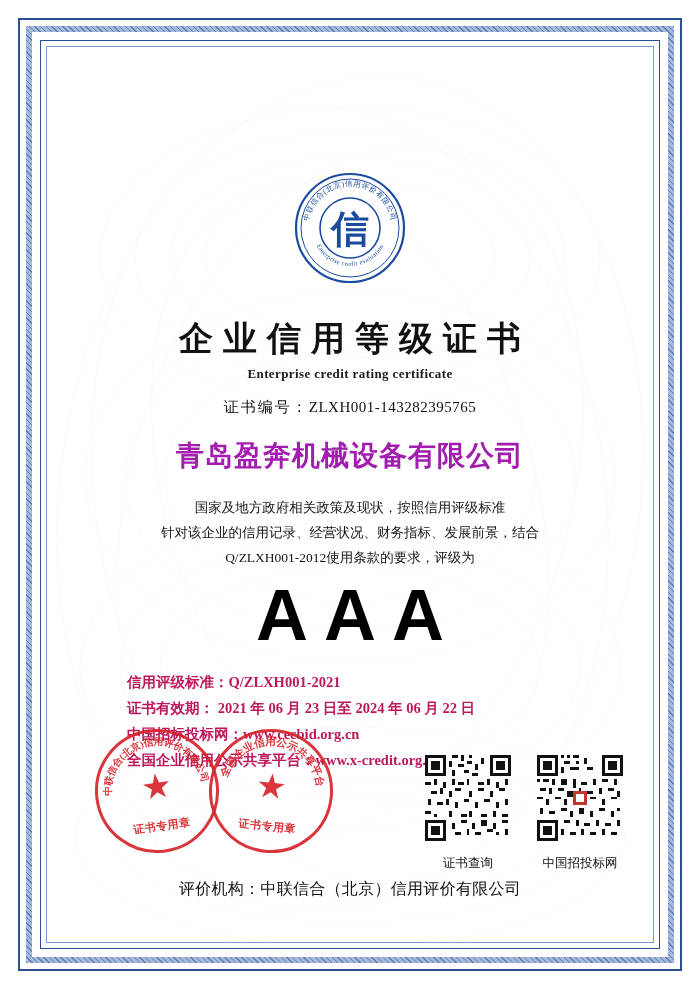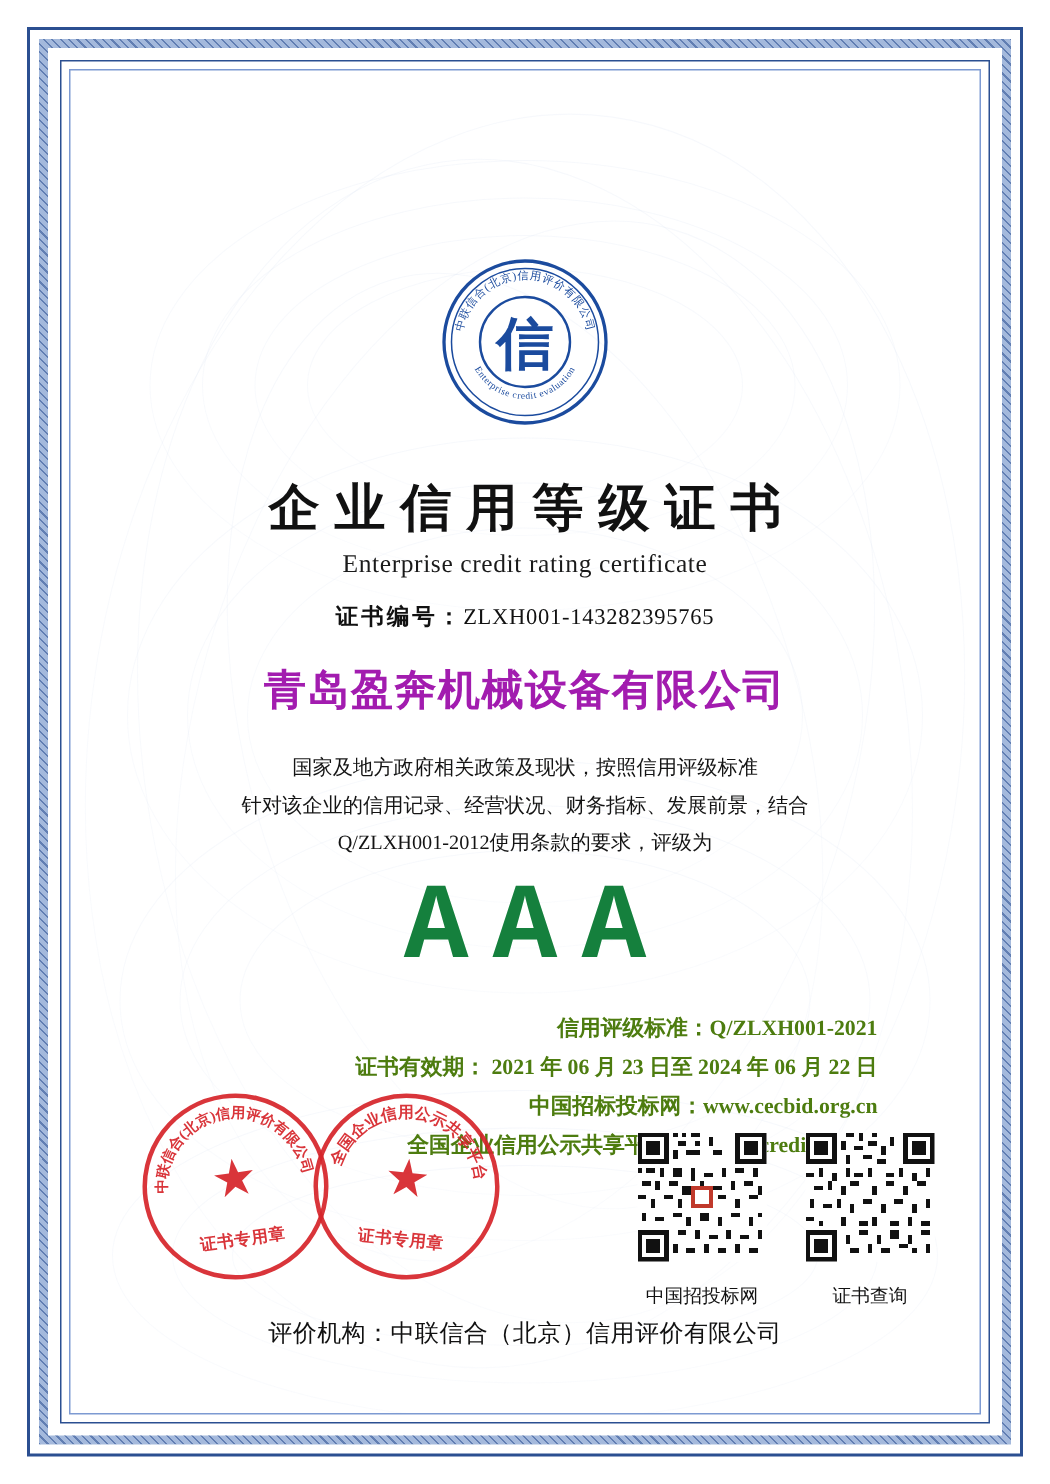--- a/index.html
+++ b/index.html
@@ -88,34 +88,34 @@
     margin-top: 32px;
     font-size: 34px;
     font-weight: bold;
     letter-spacing: 10px;
     color: #111111;
     font-family: "Liberation Serif", serif;
     padding-left: 10px;
   }
   .title-en {
     margin-top: 4px;
-    font-size: 17px;
-    font-weight: normal;
+    font-size: 13px;
+    font-weight: bold;
     color: #1a1a1a;
     letter-spacing: .4px;
     font-family: "Liberation Serif", serif;
   }
 
   .cert-no {
     margin-top: 16px;
     font-size: 15px;
     color: #111;
     letter-spacing: .5px;
   }
-  .cert-no .lbl { letter-spacing: 2px; font-weight: bold; }
+  .cert-no .lbl { letter-spacing: 2px; }
 
   .company {
     margin-top: 20px;
     font-size: 28px;
     font-weight: bold;
     color: #a21caf;
     letter-spacing: 1px;
   }
 
   .body-text {
@@ -124,40 +124,39 @@
     font-size: 13.5px;
     line-height: 25px;
     color: #141414;
     text-align: center;
   }
 
   .grade {
     margin-top: 6px;
     font-size: 72px;
     font-weight: bold;
-    color: #15803d;
+    color: #000000;
     letter-spacing: 16px;
-    font-family: Liberation Mono, monospace;
+    font-family: Liberation Sans, sans-serif;
     padding-left: 16px;
     line-height: 1.1;
   }
 
   .details {
     margin: 14px auto 0;
     width: 470px;
     text-align: left;
     padding-left: 12px;
     box-sizing: border-box;
   }
   .details .line {
     font-size: 14.5px;
     line-height: 26px;
-    color: #4d7c0f;
+    color: #be185d;
     font-weight: bold;
-    text-align: right;
   }
 
   
   .bottom {
     position: absolute;
     left: 0; right: 0;
     top: 680px;
     height: 200px;
   }
 
@@ -341,20 +340,96 @@
             <text font-size="10.6" fill="#d6242a" font-weight="bold" font-family="'Liberation Serif', serif">
               <textPath href="#sealArc2" startOffset="50%" text-anchor="middle">全国企业信用公示共享平台</textPath>
             </text>
           </svg>
           <div class="star">★</div>
           <div class="sub">证书专用章</div>
         </div>
       </div>
 
       <div class="qrs">
+
+        <div class="qr-block">
+          <svg class="qr" viewBox="0 0 29 29" shape-rendering="crispEdges">
+            <rect width="29" height="29" fill="#fff"></rect>
+            <g fill="#111">
+              <rect x="0" y="0" width="7" height="7"></rect>
+                <rect x="1" y="1" width="5" height="5" fill="#fff"></rect>
+                <rect x="2" y="2" width="3" height="3"></rect>
+              <rect x="22" y="0" width="7" height="7"></rect>
+                <rect x="23" y="1" width="5" height="5" fill="#fff"></rect>
+                <rect x="24" y="2" width="3" height="3"></rect>
+              <rect x="0" y="22" width="7" height="7"></rect>
+                <rect x="1" y="23" width="5" height="5" fill="#fff"></rect>
+                <rect x="2" y="24" width="3" height="3"></rect>
+              <rect x="9" y="0" width="2" height="1"></rect>
+                <rect x="12" y="0" width="1" height="2"></rect>
+                <rect x="15" y="0" width="1" height="1"></rect>
+              <rect x="8" y="2" width="1" height="2"></rect>
+                <rect x="11" y="3" width="2" height="1"></rect>
+                <rect x="14" y="2" width="2" height="1"></rect>
+              <rect x="17" y="3" width="1" height="2"></rect>
+                <rect x="19" y="1" width="1" height="2"></rect>
+              <rect x="9" y="5" width="1" height="2"></rect>
+                <rect x="13" y="5" width="2" height="1"></rect>
+                <rect x="16" y="6" width="2" height="1"></rect>
+              <rect x="0" y="9" width="2" height="1"></rect>
+                <rect x="3" y="8" width="1" height="2"></rect>
+                <rect x="6" y="9" width="1" height="2"></rect>
+              <rect x="9" y="8" width="1" height="2"></rect>
+                <rect x="11" y="9" width="2" height="1"></rect>
+                <rect x="14" y="8" width="1" height="2"></rect>
+              <rect x="18" y="9" width="2" height="1"></rect>
+                <rect x="21" y="8" width="1" height="2"></rect>
+                <rect x="24" y="9" width="1" height="2"></rect>
+              <rect x="27" y="8" width="1" height="2"></rect>
+              <rect x="2" y="12" width="2" height="1"></rect>
+                <rect x="5" y="11" width="1" height="2"></rect>
+                <rect x="8" y="12" width="1" height="2"></rect>
+              <rect x="10" y="11" width="2" height="1"></rect>
+                <rect x="15" y="12" width="1" height="2"></rect>
+                <rect x="18" y="11" width="2" height="1"></rect>
+              <rect x="22" y="12" width="1" height="2"></rect>
+                <rect x="25" y="11" width="2" height="1"></rect>
+              <rect x="1" y="15" width="1" height="2"></rect>
+                <rect x="4" y="16" width="2" height="1"></rect>
+                <rect x="7" y="15" width="1" height="2"></rect>
+              <rect x="10" y="16" width="1" height="2"></rect>
+                <rect x="13" y="15" width="2" height="1"></rect>
+                <rect x="17" y="16" width="1" height="2"></rect>
+              <rect x="20" y="15" width="2" height="1"></rect>
+                <rect x="24" y="16" width="1" height="2"></rect>
+                <rect x="27" y="15" width="1" height="2"></rect>
+              <rect x="0" y="19" width="2" height="1"></rect>
+                <rect x="3" y="20" width="1" height="1"></rect>
+                <rect x="8" y="19" width="1" height="2"></rect>
+              <rect x="12" y="20" width="2" height="1"></rect>
+                <rect x="15" y="19" width="1" height="2"></rect>
+                <rect x="19" y="20" width="2" height="1"></rect>
+              <rect x="23" y="19" width="1" height="2"></rect>
+                <rect x="26" y="20" width="2" height="1"></rect>
+              <rect x="9" y="23" width="1" height="2"></rect>
+                <rect x="12" y="22" width="2" height="1"></rect>
+                <rect x="16" y="23" width="1" height="2"></rect>
+              <rect x="19" y="22" width="2" height="2"></rect>
+                <rect x="23" y="23" width="1" height="2"></rect>
+                <rect x="26" y="22" width="2" height="1"></rect>
+              <rect x="10" y="26" width="2" height="1"></rect>
+                <rect x="14" y="25" width="1" height="2"></rect>
+                <rect x="17" y="26" width="2" height="1"></rect>
+              <rect x="21" y="25" width="2" height="1"></rect>
+                <rect x="24" y="26" width="1" height="1"></rect>
+                <rect x="27" y="25" width="1" height="2"></rect>
+            </g>
+          </svg>
+          <div class="qr-caption">证书查询</div>
+        </div>
 
         <div class="qr-block">
           <svg class="qr" viewBox="0 0 29 29" shape-rendering="crispEdges">
             <rect width="29" height="29" fill="#fff"></rect>
             <g fill="#111">
               <rect x="0" y="0" width="7" height="7"></rect>
                 <rect x="1" y="1" width="5" height="5" fill="#fff"></rect>
                 <rect x="2" y="2" width="3" height="3"></rect>
               <rect x="22" y="0" width="7" height="7"></rect>
                 <rect x="23" y="1" width="5" height="5" fill="#fff"></rect>
@@ -420,95 +495,19 @@
                 <rect x="22" y="25" width="1" height="2"></rect>
                 <rect x="25" y="26" width="2" height="1"></rect>
             </g>
             <g fill="#c0392b">
               <rect x="12" y="12" width="5" height="5"></rect>
                 <rect x="13" y="13" width="3" height="3" fill="#fff"></rect>
             </g>
           </svg>
           <div class="qr-caption">中国招投标网</div>
         </div>
-
-        <div class="qr-block">
-          <svg class="qr" viewBox="0 0 29 29" shape-rendering="crispEdges">
-            <rect width="29" height="29" fill="#fff"></rect>
-            <g fill="#111">
-              <rect x="0" y="0" width="7" height="7"></rect>
-                <rect x="1" y="1" width="5" height="5" fill="#fff"></rect>
-                <rect x="2" y="2" width="3" height="3"></rect>
-              <rect x="22" y="0" width="7" height="7"></rect>
-                <rect x="23" y="1" width="5" height="5" fill="#fff"></rect>
-                <rect x="24" y="2" width="3" height="3"></rect>
-              <rect x="0" y="22" width="7" height="7"></rect>
-                <rect x="1" y="23" width="5" height="5" fill="#fff"></rect>
-                <rect x="2" y="24" width="3" height="3"></rect>
-              <rect x="9" y="0" width="2" height="1"></rect>
-                <rect x="12" y="0" width="1" height="2"></rect>
-                <rect x="15" y="0" width="1" height="1"></rect>
-              <rect x="8" y="2" width="1" height="2"></rect>
-                <rect x="11" y="3" width="2" height="1"></rect>
-                <rect x="14" y="2" width="2" height="1"></rect>
-              <rect x="17" y="3" width="1" height="2"></rect>
-                <rect x="19" y="1" width="1" height="2"></rect>
-              <rect x="9" y="5" width="1" height="2"></rect>
-                <rect x="13" y="5" width="2" height="1"></rect>
-                <rect x="16" y="6" width="2" height="1"></rect>
-              <rect x="0" y="9" width="2" height="1"></rect>
-                <rect x="3" y="8" width="1" height="2"></rect>
-                <rect x="6" y="9" width="1" height="2"></rect>
-              <rect x="9" y="8" width="1" height="2"></rect>
-                <rect x="11" y="9" width="2" height="1"></rect>
-                <rect x="14" y="8" width="1" height="2"></rect>
-              <rect x="18" y="9" width="2" height="1"></rect>
-                <rect x="21" y="8" width="1" height="2"></rect>
-                <rect x="24" y="9" width="1" height="2"></rect>
-              <rect x="27" y="8" width="1" height="2"></rect>
-              <rect x="2" y="12" width="2" height="1"></rect>
-                <rect x="5" y="11" width="1" height="2"></rect>
-                <rect x="8" y="12" width="1" height="2"></rect>
-              <rect x="10" y="11" width="2" height="1"></rect>
-                <rect x="15" y="12" width="1" height="2"></rect>
-                <rect x="18" y="11" width="2" height="1"></rect>
-              <rect x="22" y="12" width="1" height="2"></rect>
-                <rect x="25" y="11" width="2" height="1"></rect>
-              <rect x="1" y="15" width="1" height="2"></rect>
-                <rect x="4" y="16" width="2" height="1"></rect>
-                <rect x="7" y="15" width="1" height="2"></rect>
-              <rect x="10" y="16" width="1" height="2"></rect>
-                <rect x="13" y="15" width="2" height="1"></rect>
-                <rect x="17" y="16" width="1" height="2"></rect>
-              <rect x="20" y="15" width="2" height="1"></rect>
-                <rect x="24" y="16" width="1" height="2"></rect>
-                <rect x="27" y="15" width="1" height="2"></rect>
-              <rect x="0" y="19" width="2" height="1"></rect>
-                <rect x="3" y="20" width="1" height="1"></rect>
-                <rect x="8" y="19" width="1" height="2"></rect>
-              <rect x="12" y="20" width="2" height="1"></rect>
-                <rect x="15" y="19" width="1" height="2"></rect>
-                <rect x="19" y="20" width="2" height="1"></rect>
-              <rect x="23" y="19" width="1" height="2"></rect>
-                <rect x="26" y="20" width="2" height="1"></rect>
-              <rect x="9" y="23" width="1" height="2"></rect>
-                <rect x="12" y="22" width="2" height="1"></rect>
-                <rect x="16" y="23" width="1" height="2"></rect>
-              <rect x="19" y="22" width="2" height="2"></rect>
-                <rect x="23" y="23" width="1" height="2"></rect>
-                <rect x="26" y="22" width="2" height="1"></rect>
-              <rect x="10" y="26" width="2" height="1"></rect>
-                <rect x="14" y="25" width="1" height="2"></rect>
-                <rect x="17" y="26" width="2" height="1"></rect>
-              <rect x="21" y="25" width="2" height="1"></rect>
-                <rect x="24" y="26" width="1" height="1"></rect>
-                <rect x="27" y="25" width="1" height="2"></rect>
-            </g>
-          </svg>
-          <div class="qr-caption">证书查询</div>
-        </div>
       </div>
 
       <div class="issuer">评价机构：中联信合（北京）信用评价有限公司</div>
     </div>
 
   </div>
 </div>
 
 </body></html>

